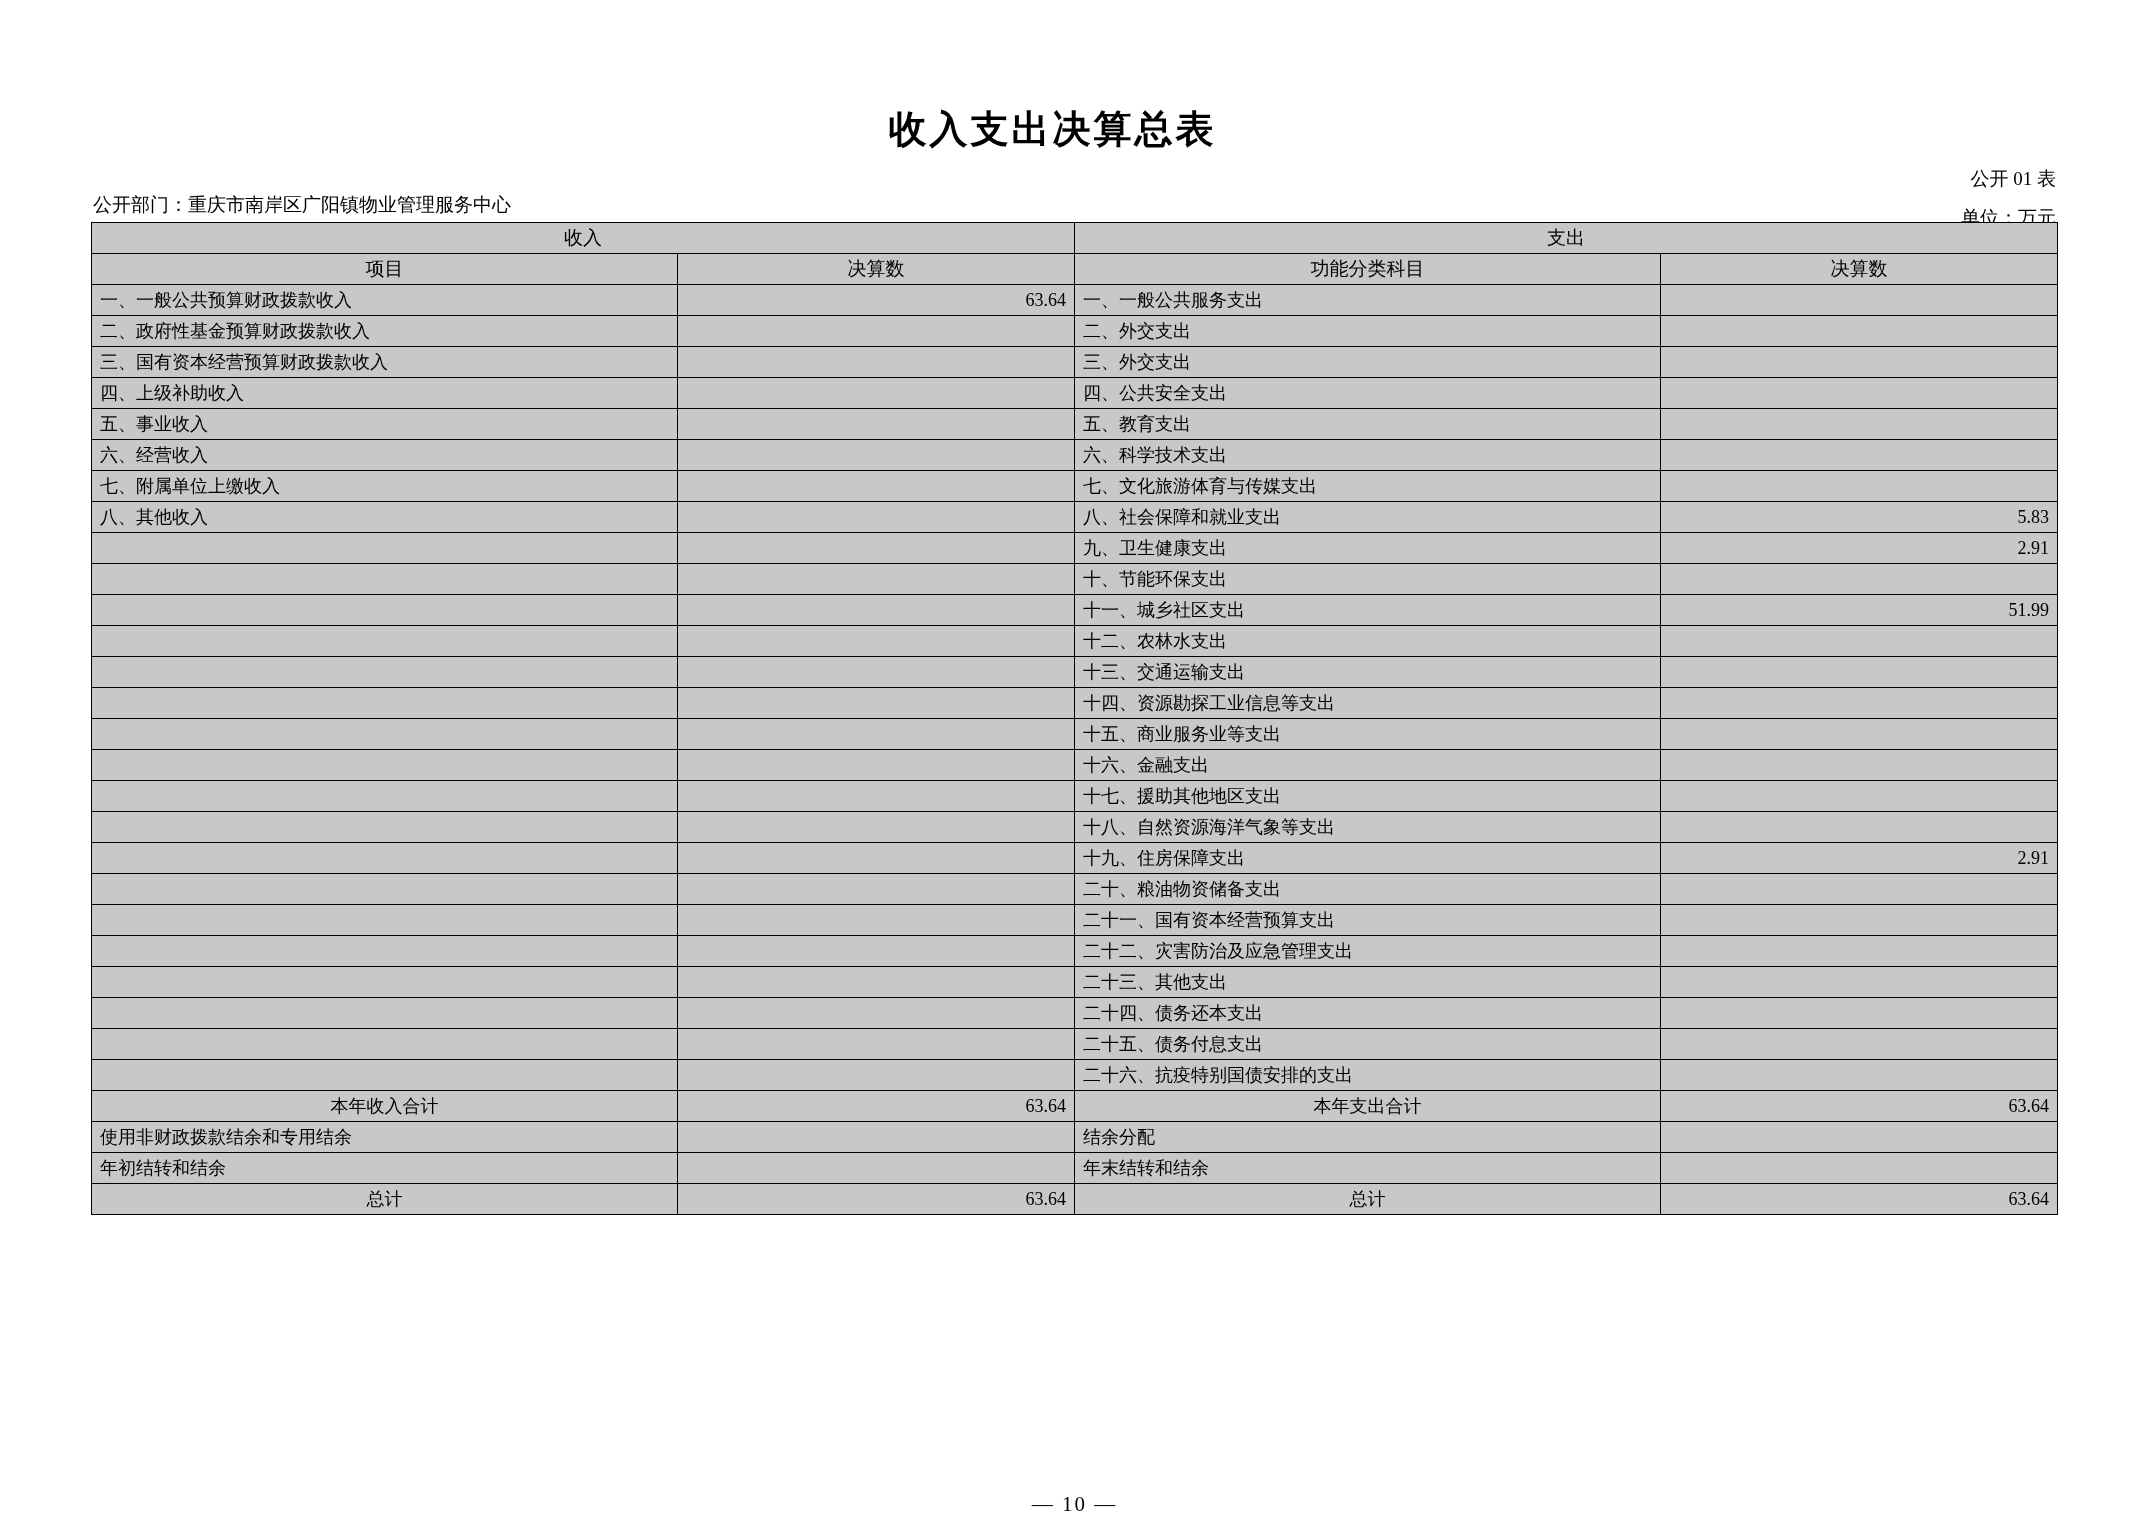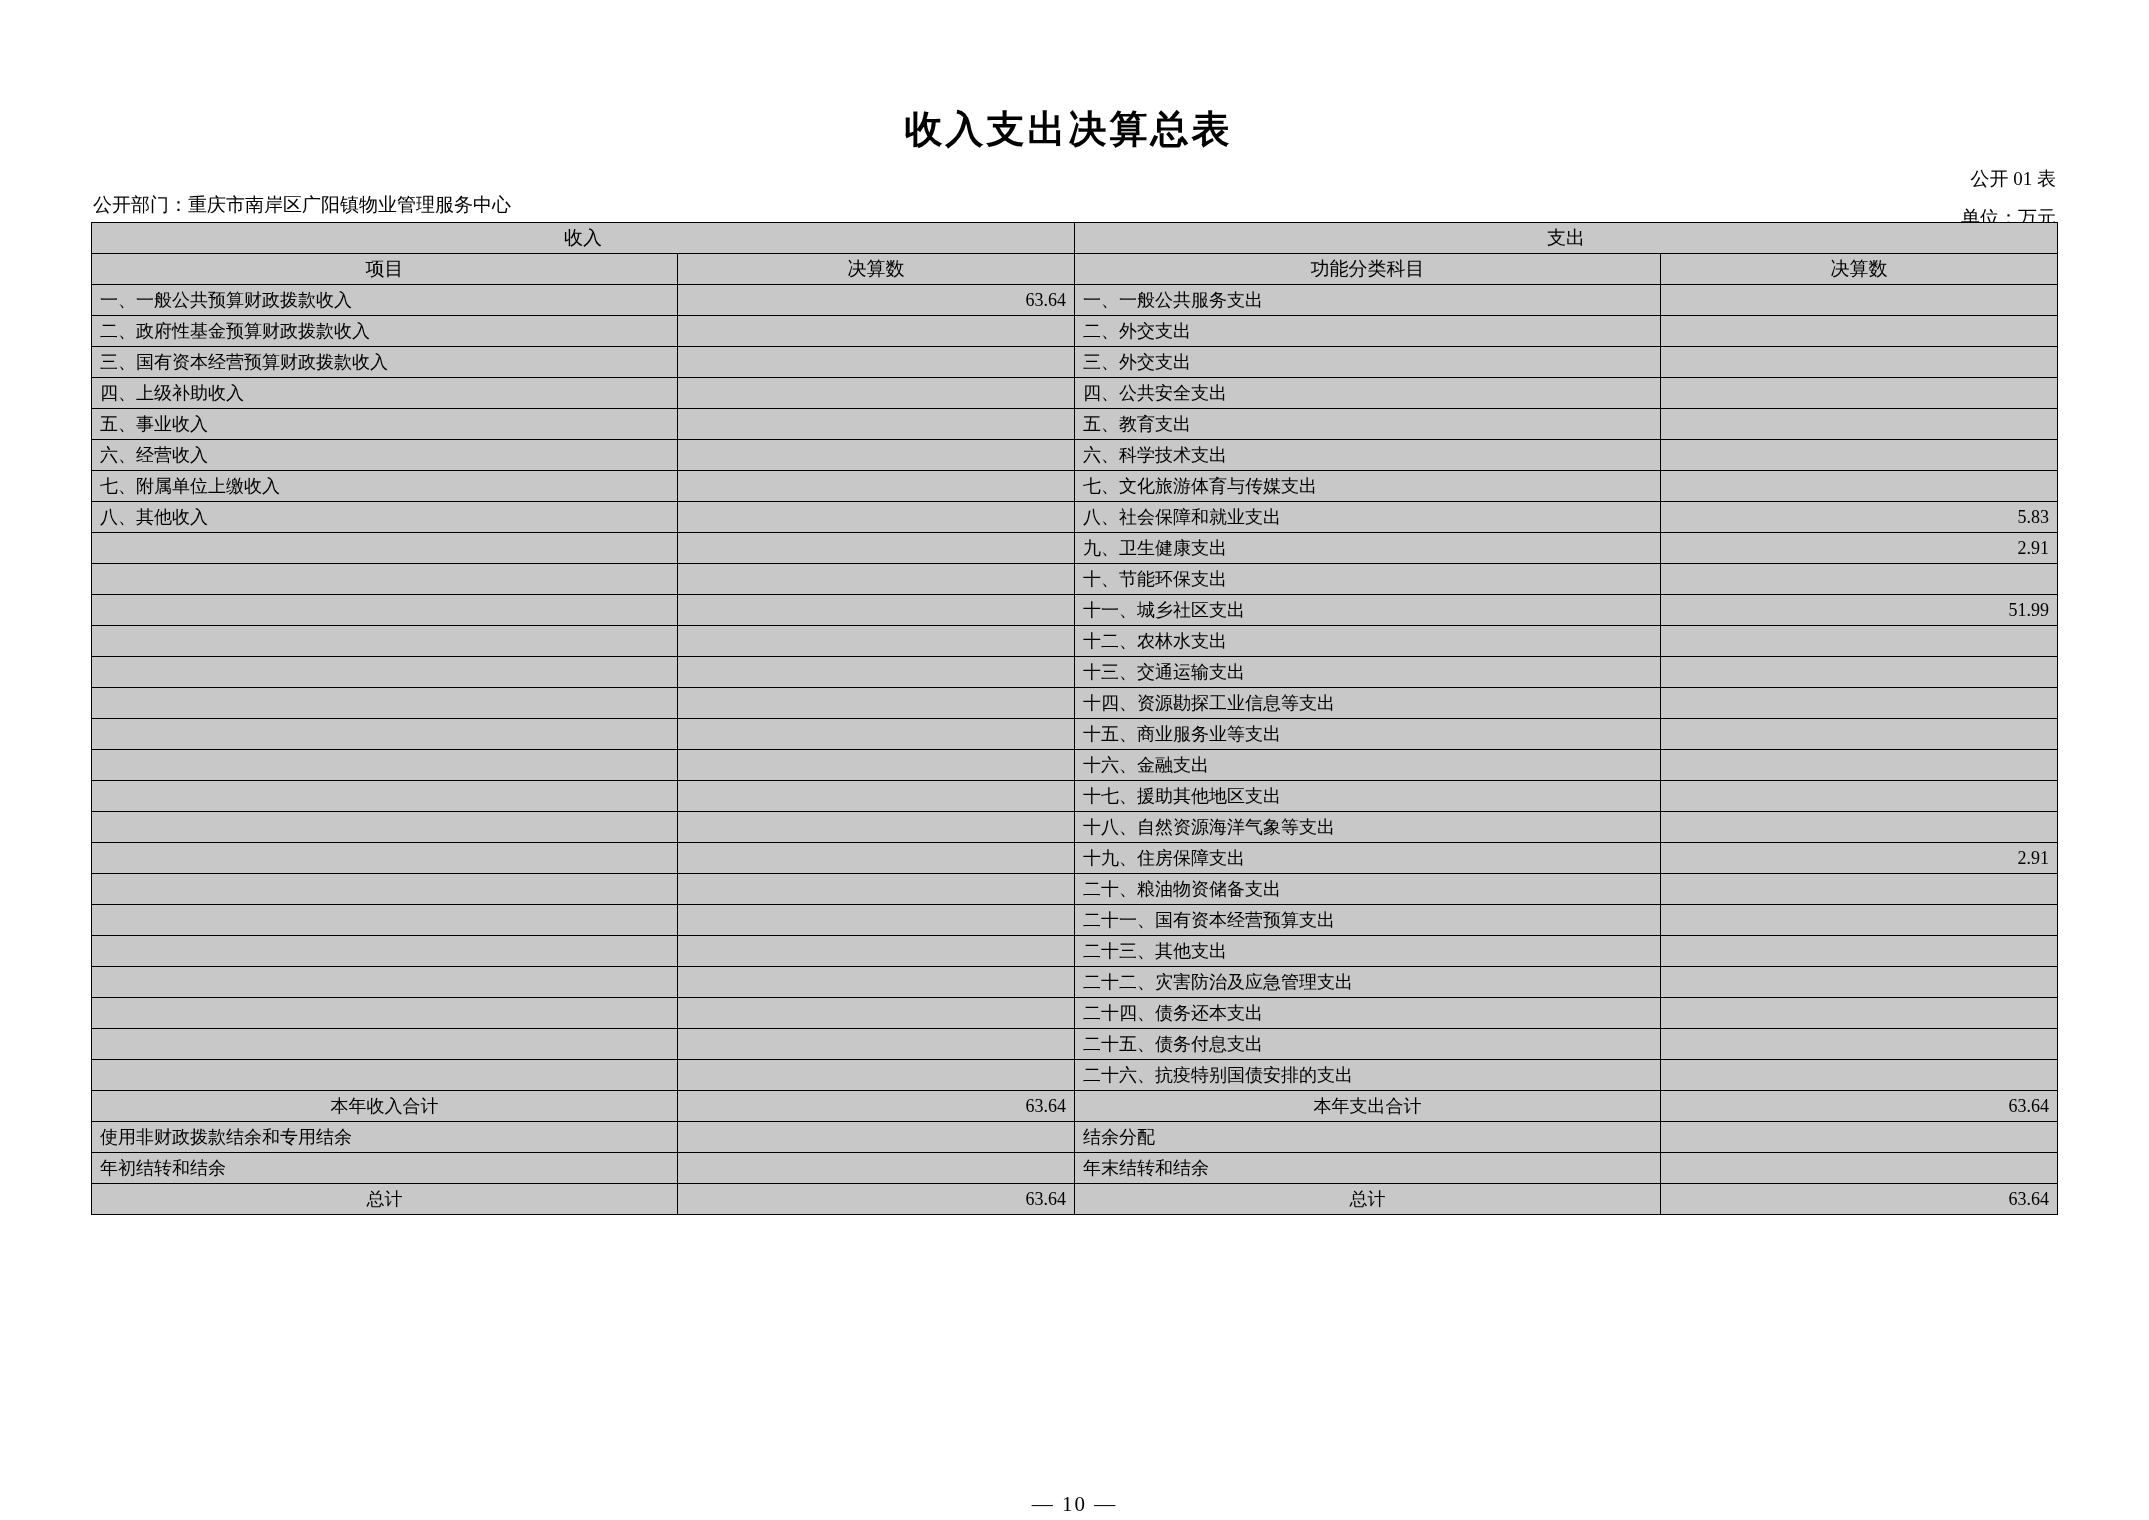--- a/index.html
+++ b/index.html
@@ -17,21 +17,21 @@
   }
   .page {
     position: absolute;
     left: 0; top: 0;
     width: 2149px;
     height: 1520px;
   }
   .title {
     position: absolute;
     top: 104px;
-    left: 16px;
+    left: 0;
     width: 2105px;
     text-align: center;
     font-size: 38px;
     font-weight: bold;
     letter-spacing: 3px;
     font-family: "Liberation Serif", "DejaVu Serif", serif;
   }
   .meta-left {
     position: absolute;
     left: 93px;
@@ -254,27 +254,27 @@
         </tr>
         <tr>
           <td class="txt"></td>
           <td class="num"></td>
           <td class="txt">二十一、国有资本经营预算支出</td>
           <td class="num"></td>
         </tr>
         <tr>
           <td class="txt"></td>
           <td class="num"></td>
+          <td class="txt">二十二、灾害防治及应急管理支出</td>
+          <td class="num"></td>
+        </tr>
+        <tr>
+          <td class="txt"></td>
+          <td class="num"></td>
           <td class="txt">二十三、其他支出</td>
-          <td class="num"></td>
-        </tr>
-        <tr>
-          <td class="txt"></td>
-          <td class="num"></td>
-          <td class="txt">二十二、灾害防治及应急管理支出</td>
           <td class="num"></td>
         </tr>
         <tr>
           <td class="txt"></td>
           <td class="num"></td>
           <td class="txt">二十四、债务还本支出</td>
           <td class="num"></td>
         </tr>
         <tr>
           <td class="txt"></td>

